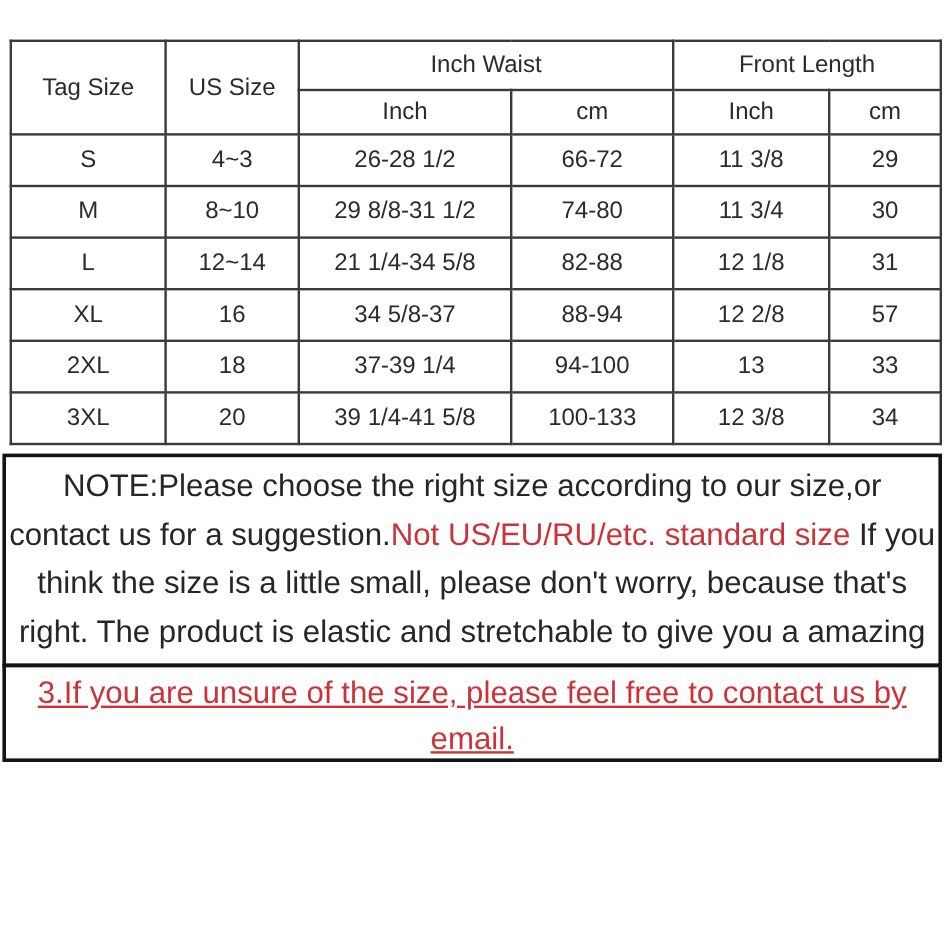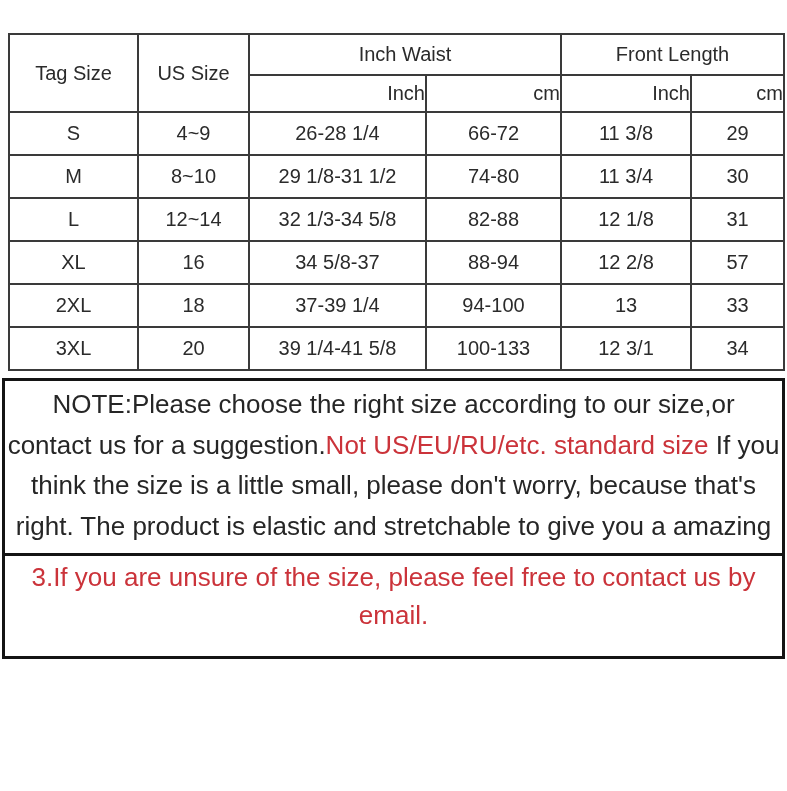--- a/index.html
+++ b/index.html
@@ -30,21 +30,21 @@
     border: 2px solid #3a3a3a;
     text-align: center;
     vertical-align: middle;
     font-weight: normal;
     font-size: 20px;
     padding: 0;
     white-space: nowrap;
     overflow: hidden;
   }
   tr.hdr-top th { height: 39px; }
-  tr.hdr-sub th { height: 35px; text-align: right; }
+  tr.hdr-sub th { height: 35px; }
   tr.data-row td { height: 41px; }
 
   
   .note-box {
     box-sizing: border-box;
     width: 783px;
     margin-left: 2px;
     border: 3px solid #141414;
     text-align: center;
     overflow: hidden;
@@ -59,24 +59,25 @@
   }
   .note-2 {
     margin-top: -3px;
     height: 127px;
     font-size: 26px;
     line-height: 41px;
     padding: 1px 6px 0 6px;
   }
   .note-3 {
     margin-top: -3px;
-    height: 106px;
+    height: 82px;
     font-size: 26px;
     line-height: 38px;
     padding: 2px 6px 4px 6px;
+    text-decoration: underline;
   }
   .red-text { color: #cb333a; }
   .black-text { color: #262626; }
 </style>
 </head>
 <body>
 
 <div class="page">
 
   <table class="size-table">
@@ -96,38 +97,38 @@
       <th colspan="2">Front Length</th>
     </tr>
     <tr class="hdr-sub">
       <th>Inch</th>
       <th>cm</th>
       <th>Inch</th>
       <th>cm</th>
     </tr>
     <tr class="data-row">
       <td>S</td>
-      <td>4~9</td>
-      <td>26-28 1/4</td>
+      <td>4~3</td>
+      <td>26-28 1/2</td>
       <td>66-72</td>
       <td>11 3/8</td>
       <td>29</td>
     </tr>
     <tr class="data-row">
       <td>M</td>
       <td>8~10</td>
-      <td>29 1/8-31 1/2</td>
+      <td>29 8/8-31 1/2</td>
       <td>74-80</td>
       <td>11 3/4</td>
       <td>30</td>
     </tr>
     <tr class="data-row">
       <td>L</td>
       <td>12~14</td>
-      <td>32 1/3-34 5/8</td>
+      <td>21 1/4-34 5/8</td>
       <td>82-88</td>
       <td>12 1/8</td>
       <td>31</td>
     </tr>
     <tr class="data-row">
       <td>XL</td>
       <td>16</td>
       <td>34 5/8-37</td>
       <td>88-94</td>
       <td>12 2/8</td>
@@ -139,21 +140,21 @@
       <td>37-39 1/4</td>
       <td>94-100</td>
       <td>13</td>
       <td>33</td>
     </tr>
     <tr class="data-row">
       <td>3XL</td>
       <td>20</td>
       <td>39 1/4-41 5/8</td>
       <td>100-133</td>
-      <td>12 3/1</td>
+      <td>12 3/8</td>
       <td>34</td>
     </tr>
   </tbody>
     </table>
 
   <div class="note-box note-1">
     <span class="black-text">NOTE:Please choose the right size according to our size,or contact us for a suggestion.</span><span class="red-text">Not US/EU/RU/etc. standard size</span><span class="black-text"> If you think the size is a little small, please don't worry, because that's right. The product is elastic and stretchable to give you a amazing body.</span>
   </div>
 
 

